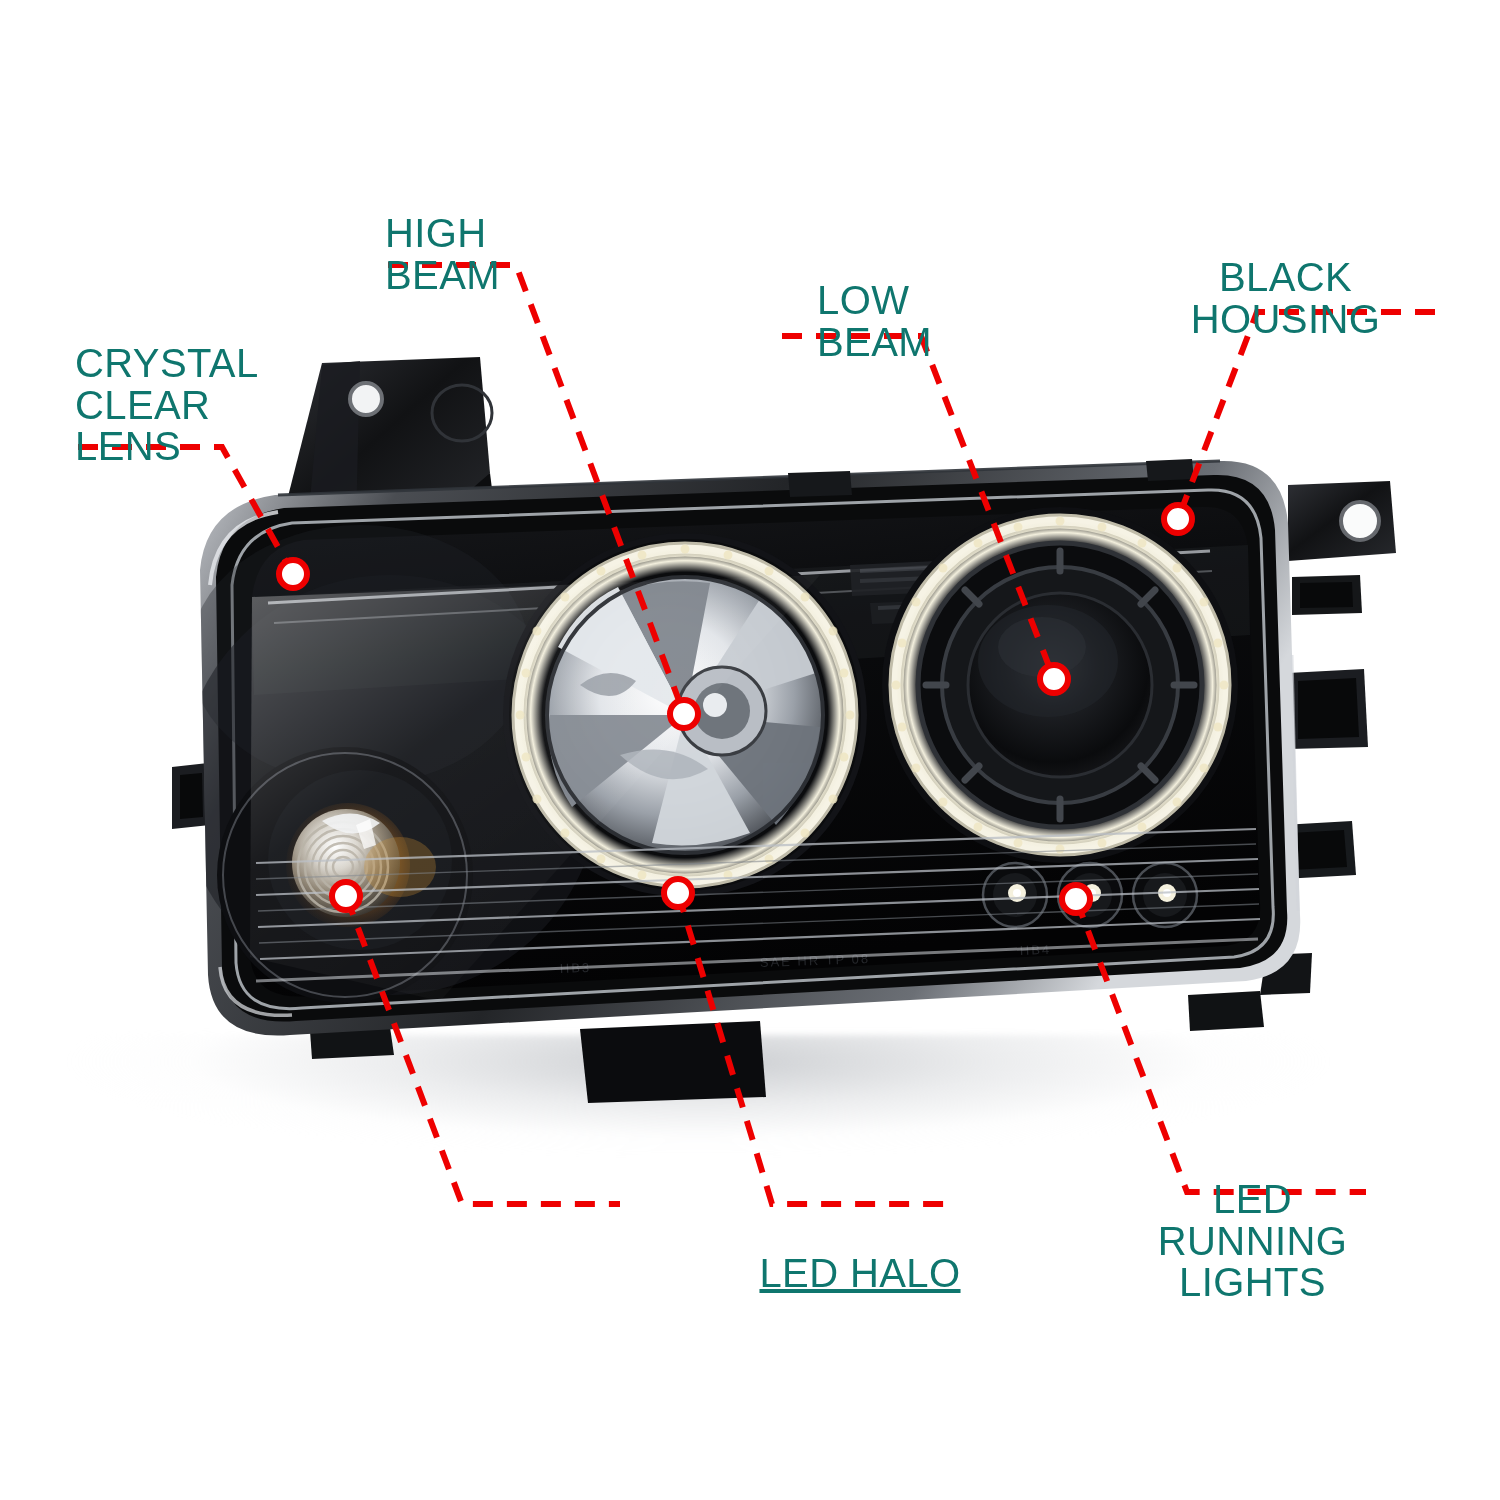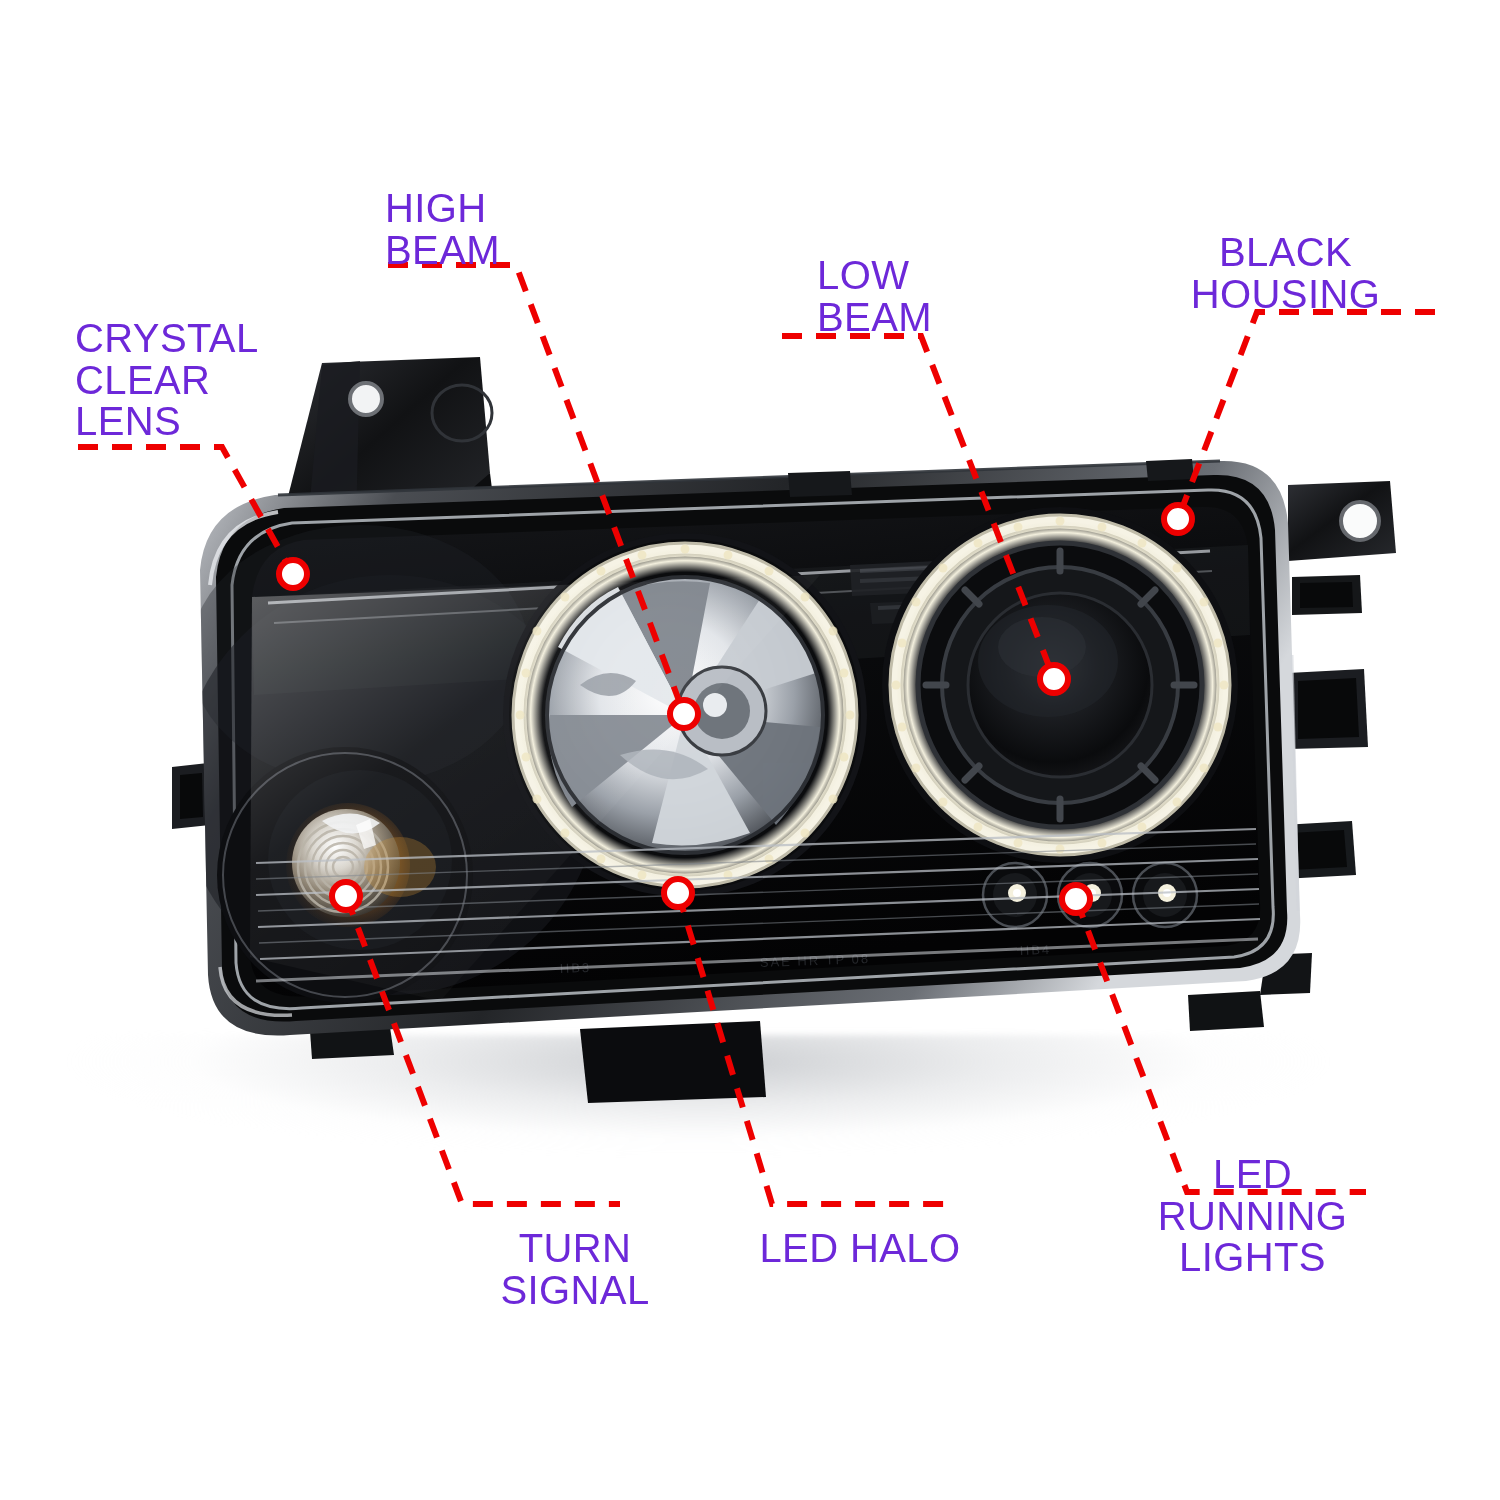--- a/index.html
+++ b/index.html
@@ -1,22 +1,22 @@
 <!DOCTYPE html>
 <html><head>
 <meta charset="utf-8">
 <style>
   html,body{margin:0;padding:0;background:#ffffff;}
   body{width:1500px;height:1500px;overflow:hidden;
        font-family:"Liberation Sans","DejaVu Sans",sans-serif;}
   #stage{position:relative;width:1500px;height:1500px;background:#fff;}
 
   
-  .callout{position:absolute;color:#6d28d9;font-size:40px;line-height:1.04;
-           letter-spacing:.4px;white-space:pre;font-weight:400;}
+  .callout{position:absolute;color:#0f766e;font-size:40px;line-height:1.04;
+           letter-spacing:.4px;white-space:pre;font-weight:400;margin-top:25px;}
   .ct-left{text-align:left;}
   .ct-right{text-align:center;}
   .ct-center{text-align:center;}
 
   
   #leaders{position:absolute;inset:0;width:1500px;height:1500px;pointer-events:none;}
 
   
   #photo{position:absolute;left:60px;top:355px;width:1360px;height:760px;}
   #shadowpool{position:absolute;left:60px;top:1035px;width:1330px;height:190px;
@@ -355,20 +355,18 @@
 
   <div class="callout ct-left" id="lbl-0" style="left: 75px; top: 318px;">CRYSTAL
 CLEAR
 LENS</div>
   <div class="callout ct-left" id="lbl-1" style="left: 385px; top: 188px;">HIGH
 BEAM</div>
   <div class="callout ct-left" id="lbl-2" style="left: 817px; top: 255px;">LOW
 BEAM</div>
   <div class="callout ct-right" id="lbl-3" style="left: 1133px; top: 232px; width: 305px;">BLACK
 HOUSING</div>
-  <div class="callout ct-center" id="lbl-4" style="left: 450px; top: 1228px; width: 250px;">TURN
-SIGNAL</div>
-  <div class="callout ct-center" id="lbl-5" style="left: 660px; top: 1228px; width: 400px;">LED HALO</div>
+  <div class="callout ct-center" id="lbl-5" style="left: 660px; top: 1228px; width: 400px; text-decoration: underline;">LED HALO</div>
   <div class="callout ct-right" id="lbl-6" style="left: 1125px; top: 1154px; width: 255px;">LED
 RUNNING
 LIGHTS</div>
 
 </div>
 
 </body></html>

